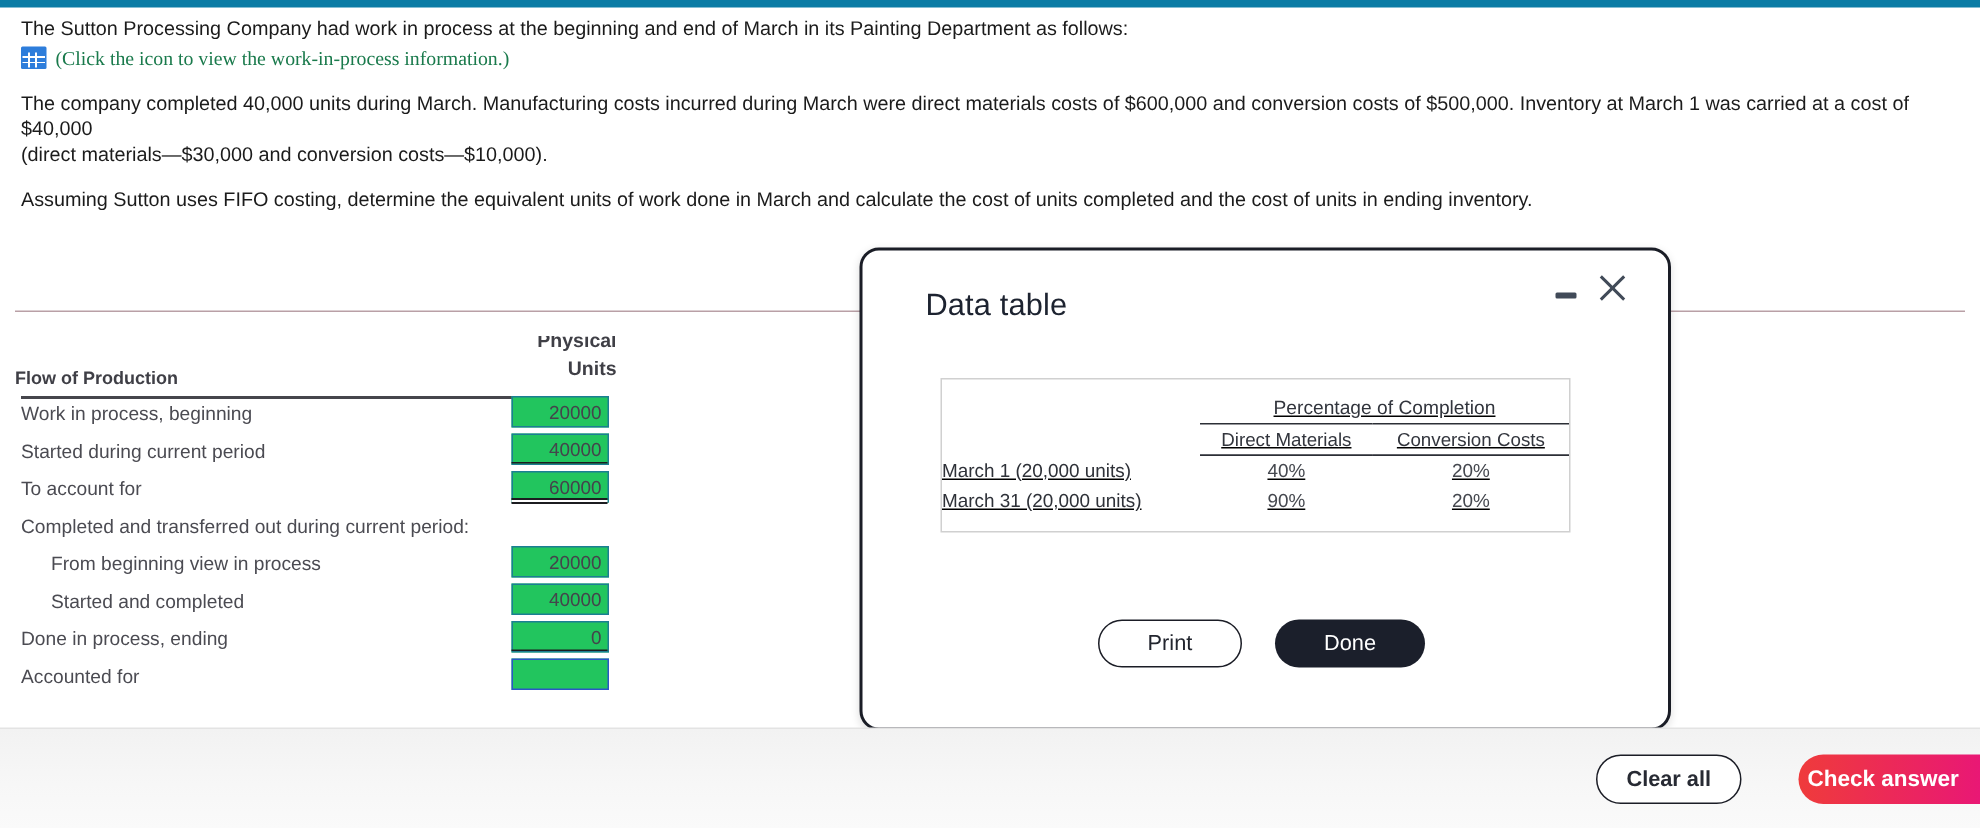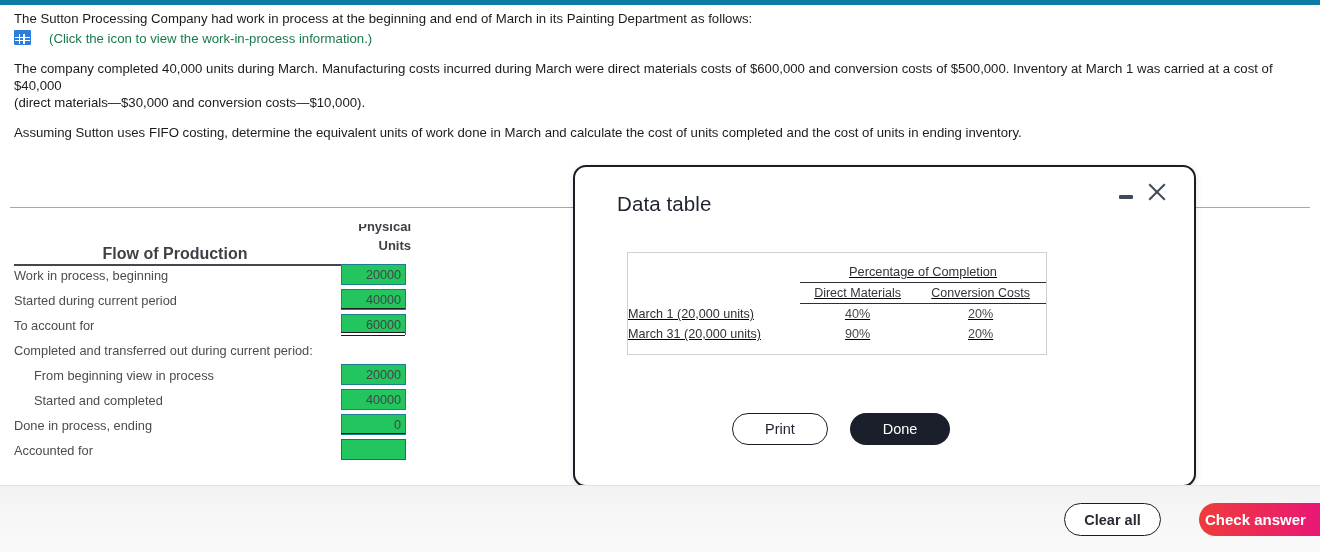--- a/index.html
+++ b/index.html
@@ -31,22 +31,24 @@
     color: #1b1b1b;
     font-size: 13.2px;
     line-height: 17px;
   }
   .problem p { margin: 0; }
   .p-gap { height: 13px; }
   .p-gap2 { height: 13px; }
 
   .icon-line {
     display: flex;
-    gap: 18px;
+    align-items: center;
+    gap: 6px;
     margin-top: 3px;
+    font-family: Liberation Serif, serif;
   }
   .grid-icon {
     width: 17px; height: 15px;
     display: inline-block;
     position: relative;
     flex: 0 0 auto;
     background: #2d7ddb;
     border-radius: 1px;
   }
   .grid-icon::before {
@@ -80,24 +82,24 @@
     color: #4b4b52;
   }
   .sheet-head {
     position: relative;
     height: 46px;
   }
   .hdr-flow {
     position: absolute;
     left: 10px; top: 27px;
     width: 330px;
-    text-align: center;
+    text-align: left;
     font-weight: bold;
     color: #3f3f46;
-    font-size: 16px;
+    font-size: 12px;
   }
   .hdr-units {
     position: absolute;
     left: 341px; top: 6px;
     width: 70px;
     text-align: right;
     font-weight: bold;
     color: #3f3f46;
     font-size: 13px;
     line-height: 19px;
@@ -195,21 +197,21 @@
     padding: 0 0 0 6px;
     text-align: left;
     white-space: nowrap;
     overflow: hidden;
   }
 
   
   .modal {
     position: absolute;
     left: 573px; top: 165px;
-    width: 623px; height: 322px;
+    width: 541px; height: 322px;
     background: #ffffff;
     border: 2px solid #1a1d26;
     border-radius: 13px;
     box-shadow: 0 2px 6px rgba(0,0,0,0.13);
   }
   .modal-title {
     position: absolute;
     left: 42px; top: 25px;
     font-size: 20.5px;
     color: #1d2330;

